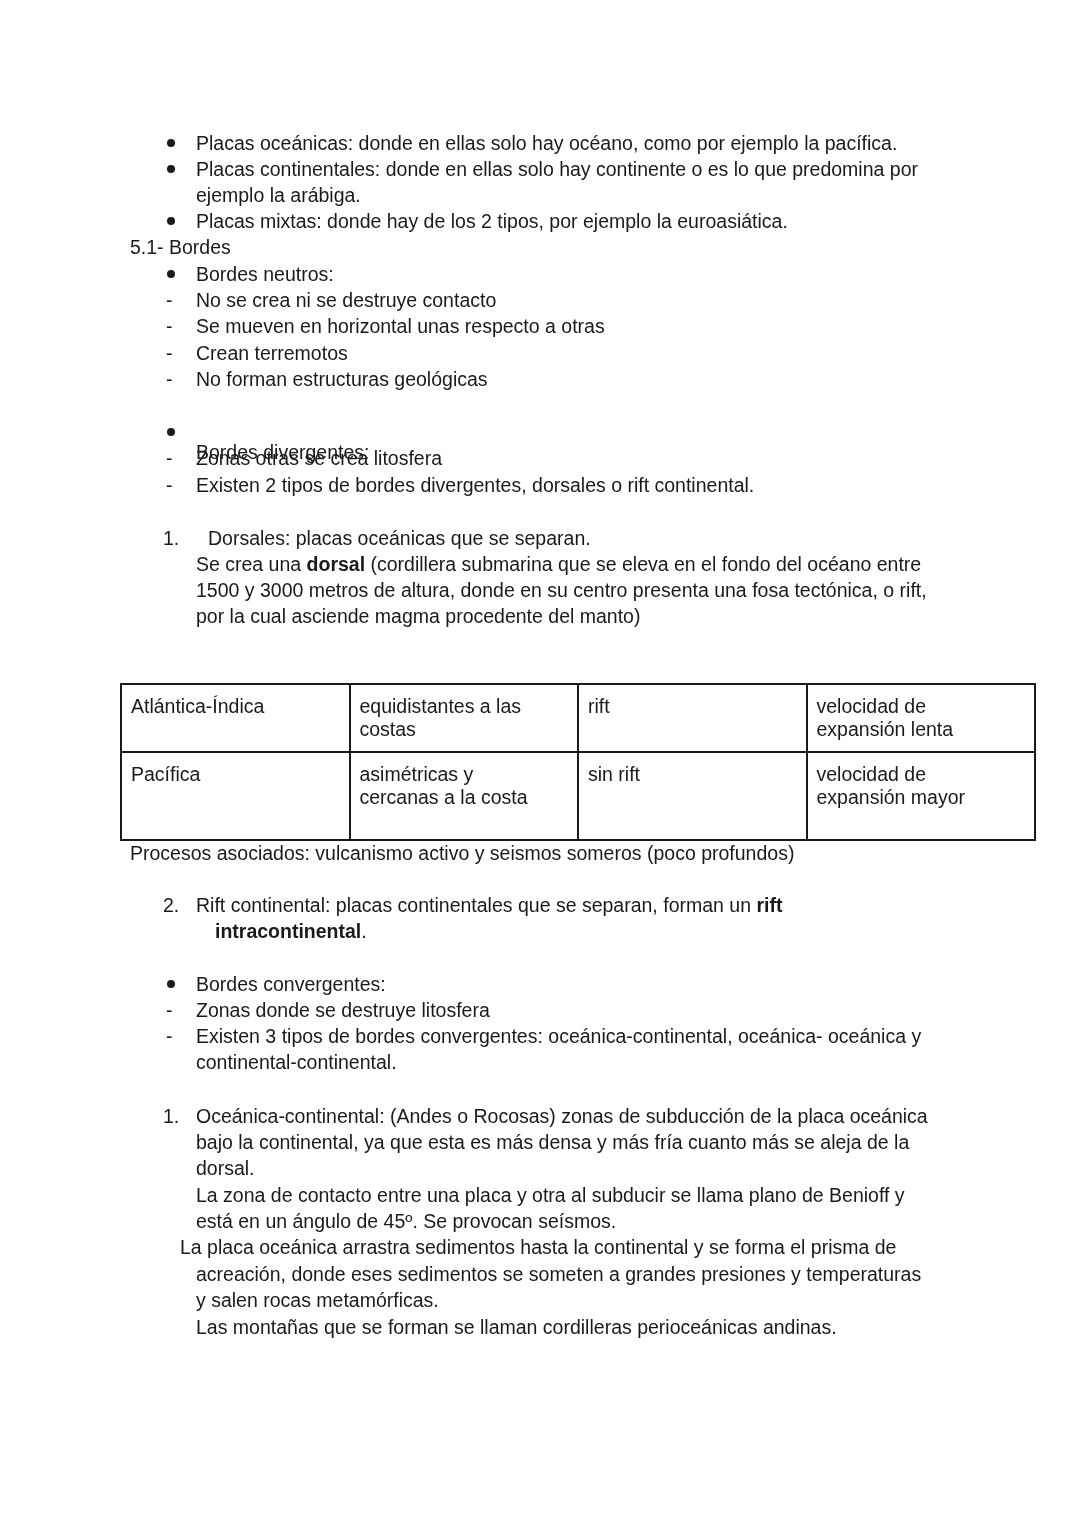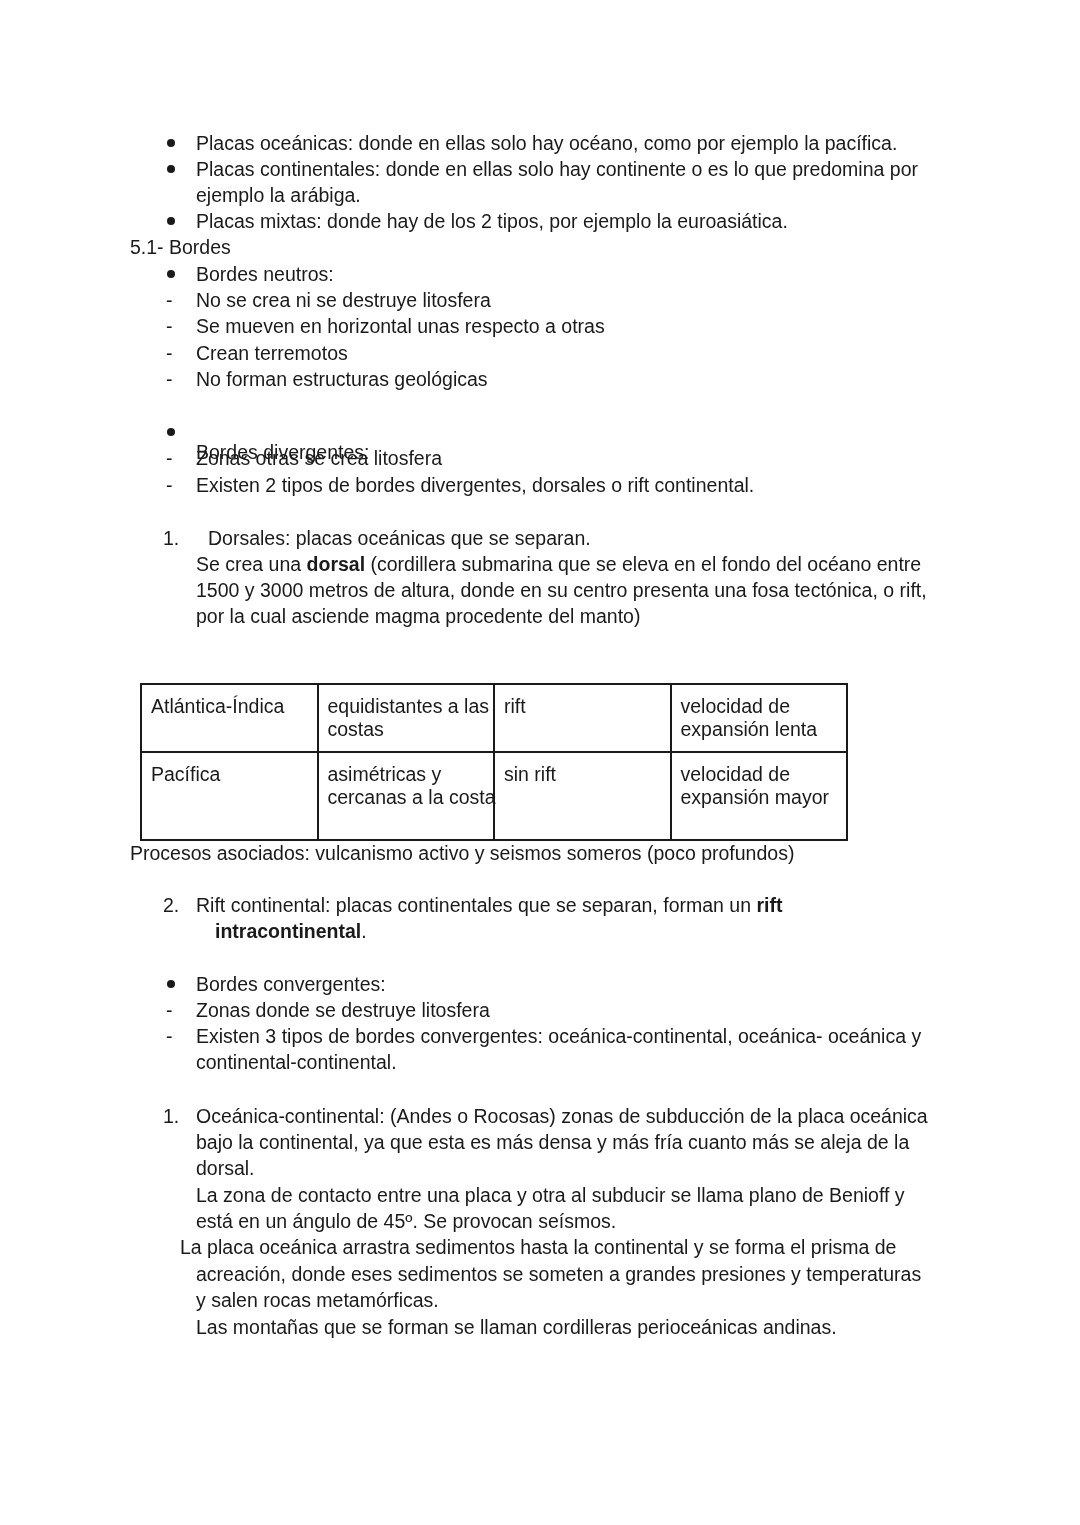--- a/index.html
+++ b/index.html
@@ -7,21 +7,21 @@
       width: 1080px; height: 1525px; position: relative; overflow: hidden;
       font-family: "Liberation Sans", sans-serif; color: #1a1a1a;
       font-size: 19.5px;
     }
     .line { position: absolute; white-space: nowrap; line-height: 26px; }
     .bullet { position: absolute; width: 8px; height: 8px; border-radius: 50%; background: #1a1a1a; }
     .dash { position: absolute; line-height: 26px; }
     .num { position: absolute; line-height: 26px; }
     b { font-weight: bold; }
     table.tbl {
-      position: absolute; left: 140px; top: 683px; width: 708px;
+      position: absolute; left: 120px; top: 683px; width: 916px;
       border-collapse: collapse; table-layout: fixed;
     }
     table.tbl td {
       border: 2px solid #1a1a1a; vertical-align: top;
       padding: 10px 9px 6px 9px; line-height: 23px; font-size: 19.5px;
     }
     table.tbl tr.r1 td { height: 50px; }
     table.tbl tr.r2 td { height: 70px; }
     .cell-line { display: block; white-space: nowrap; }
   </style>
@@ -36,21 +36,21 @@
 <div class="line" style="left:196px;top:182px;">ejemplo la arábiga.</div>
 
 <div class="bullet" style="left:167px;top:217px;"></div>
 <div class="line" style="left:196px;top:208px;">Placas mixtas: donde hay de los 2 tipos, por ejemplo la euroasiática.</div>
 
 <div class="line" style="left:130px;top:234px;">5.1- Bordes</div>
 
 <div class="bullet" style="left:167px;top:270px;"></div>
 <div class="line" style="left:196px;top:261px;text-align:center;">Bordes neutros:</div>
 <div class="dash" style="left:166px;top:287px;">-</div>
-<div class="line" style="left:196px;top:287px;">No se crea ni se destruye litosfera</div>
+<div class="line" style="left:196px;top:287px;">No se crea ni se destruye contacto</div>
 <div class="dash" style="left:166px;top:313px;">-</div>
 <div class="line" style="left:196px;top:313px;">Se mueven en horizontal unas respecto a otras</div>
 <div class="dash" style="left:166px;top:340px;">-</div>
 <div class="line" style="left:196px;top:340px;">Crean terremotos</div>
 <div class="dash" style="left:166px;top:366px;">-</div>
 <div class="line" style="left:196px;top:366px;">No forman estructuras geológicas</div>
 
 <div class="bullet" style="left:167px;top:428px;"></div>
 <div class="line" style="left:196px;top:419px;margin-top:20px;">Bordes divergentes:</div>
 <div class="dash" style="left:166px;top:445px;">-</div>

